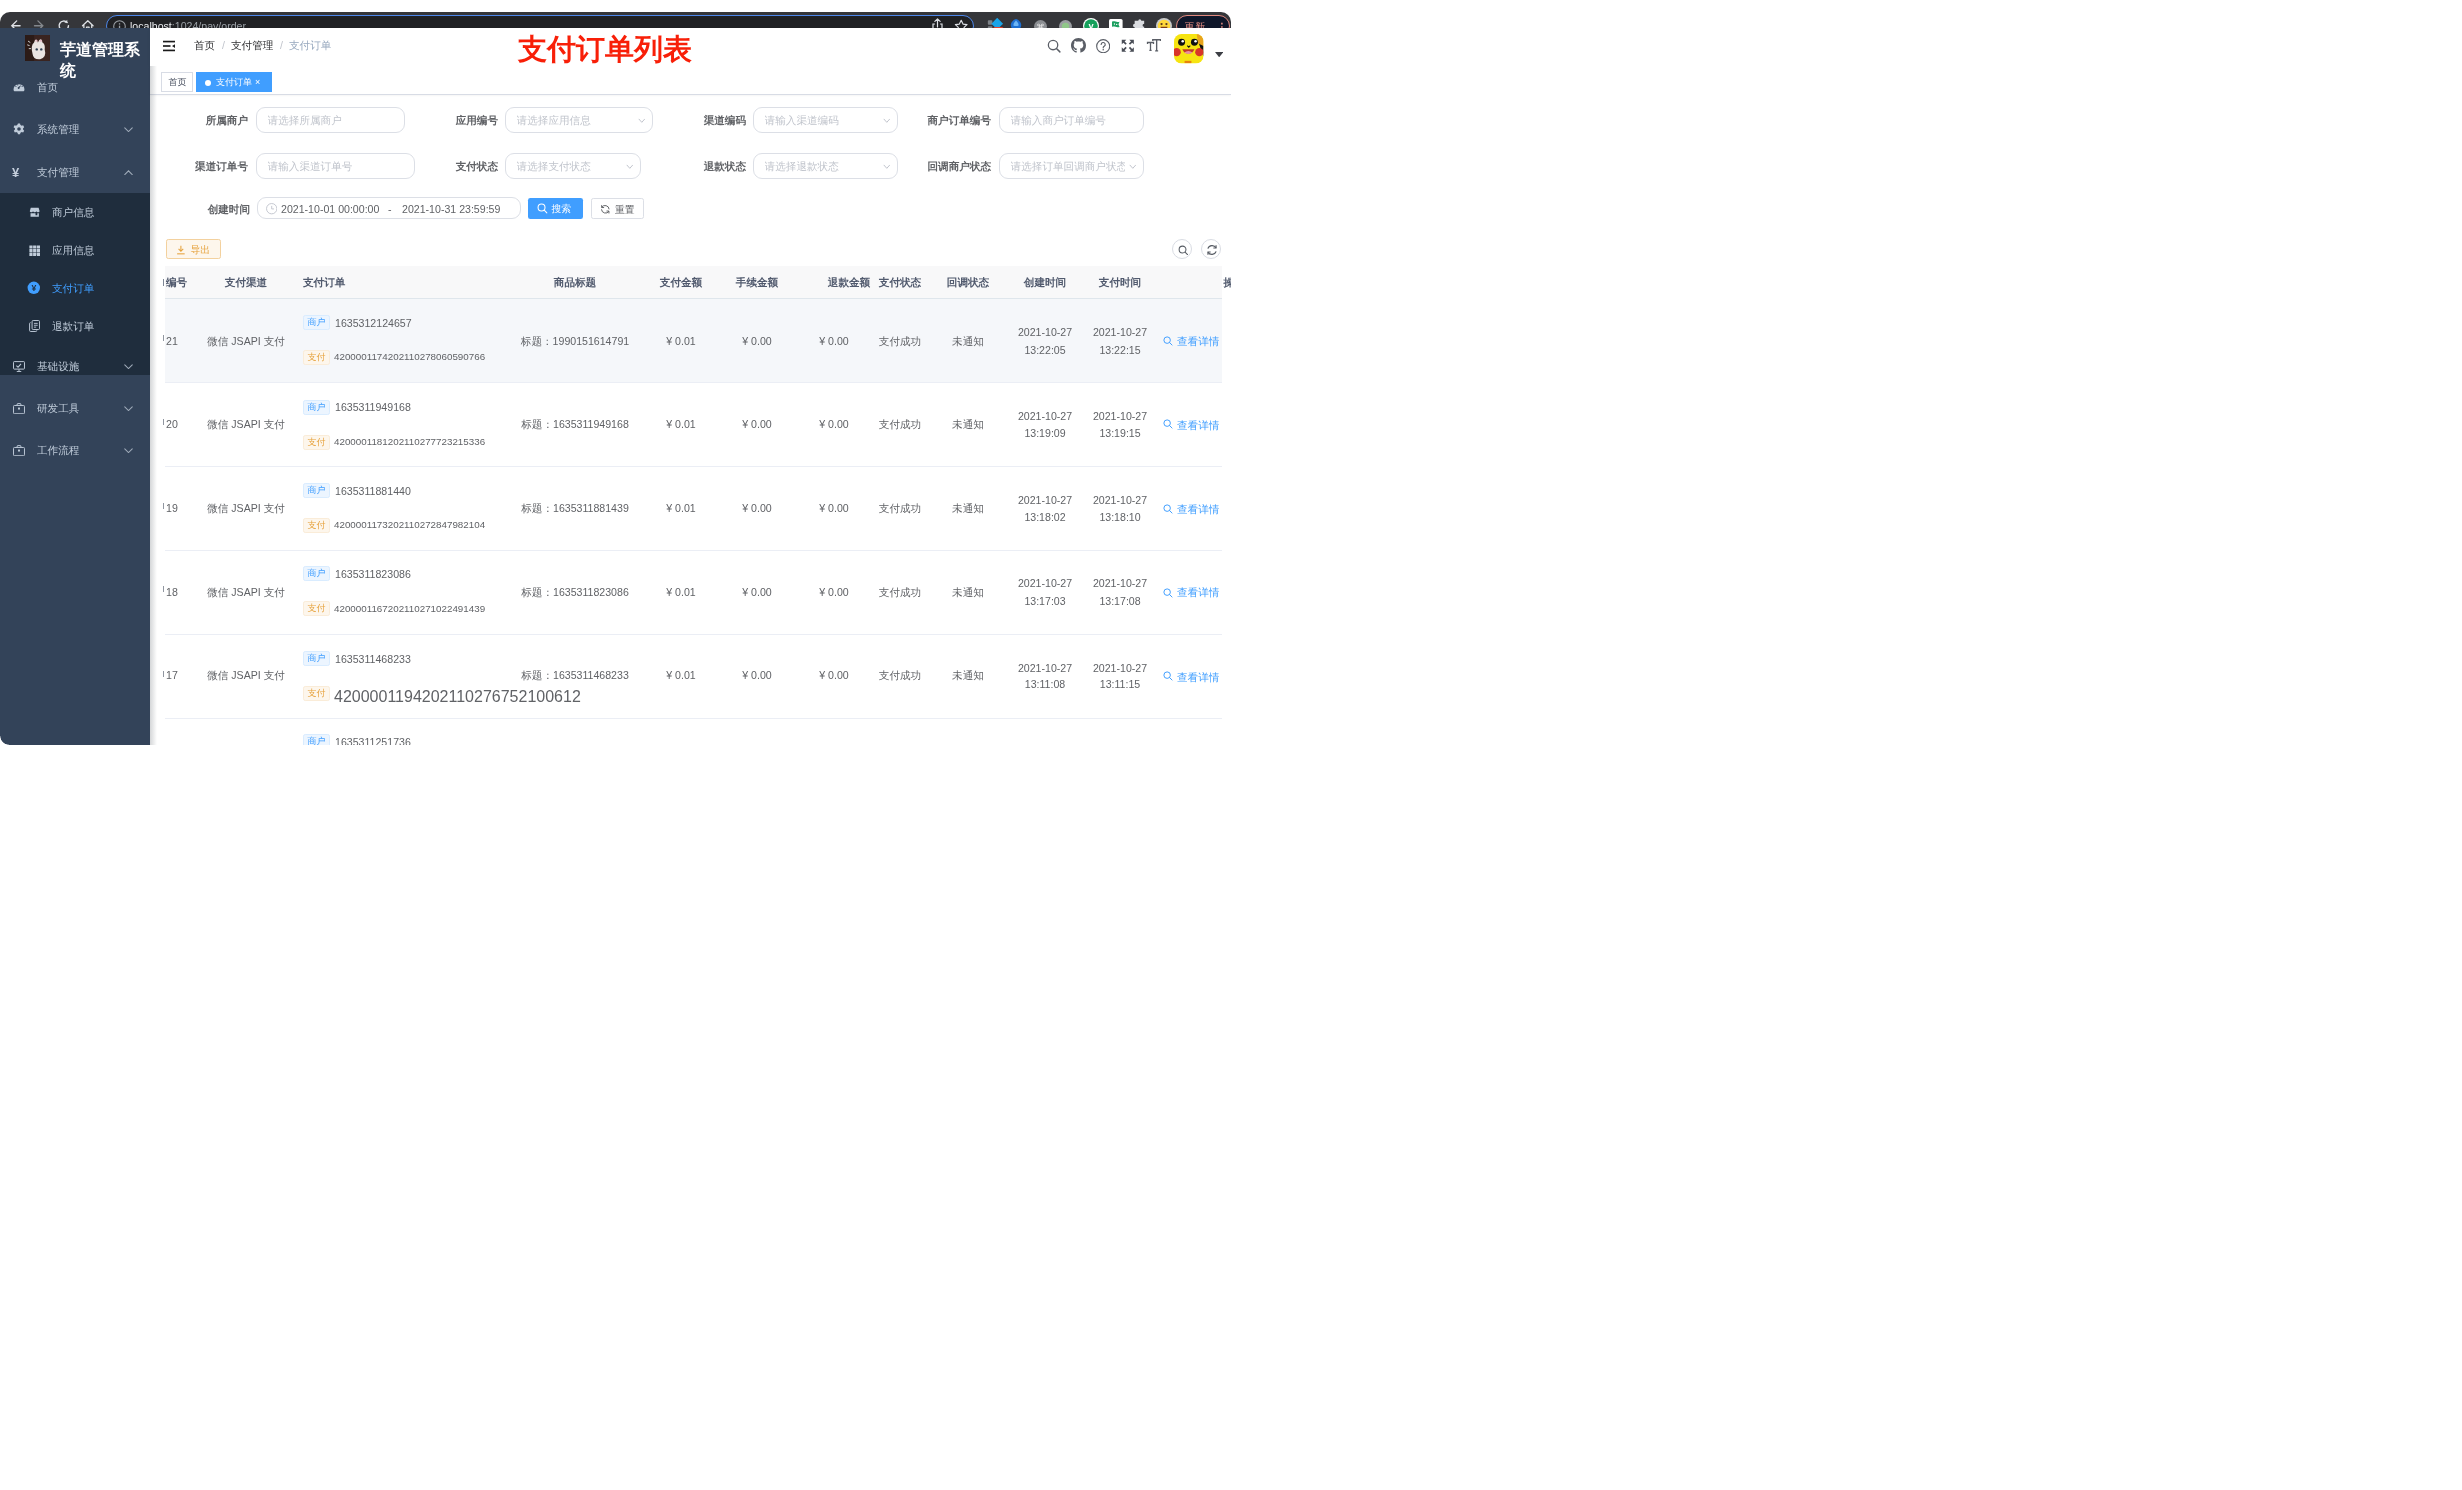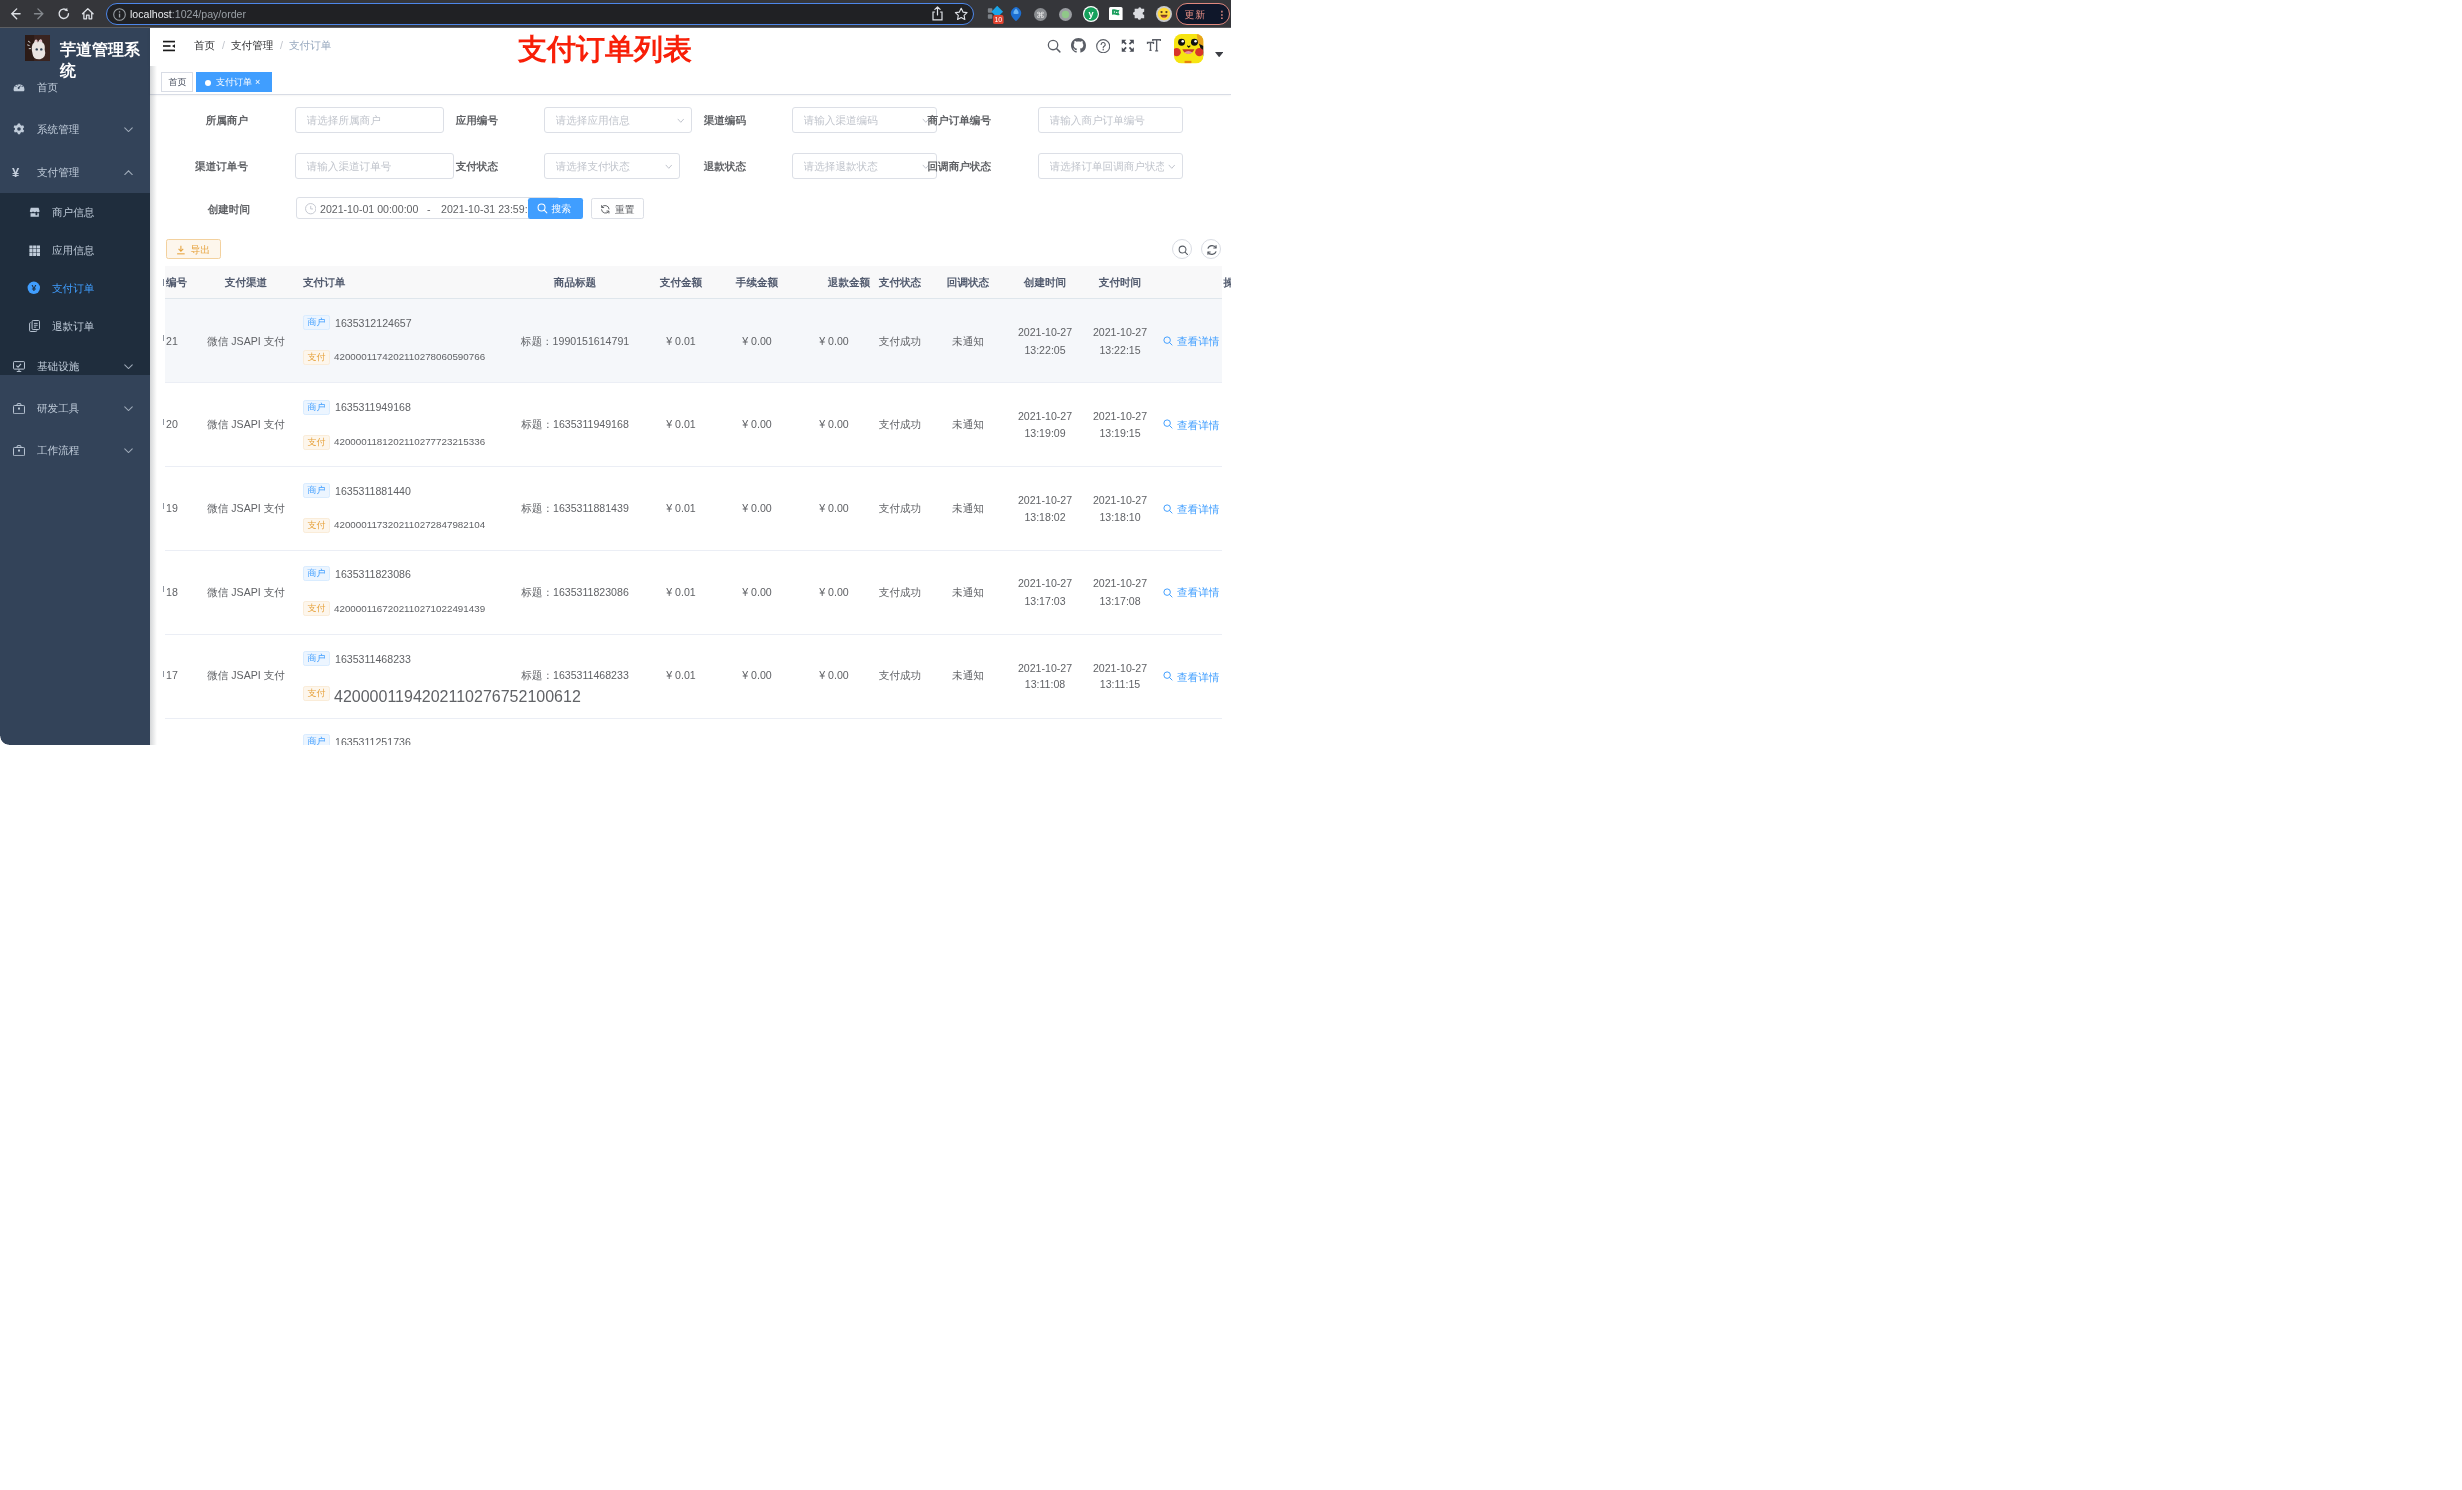--- a/index.html
+++ b/index.html
@@ -1,22 +1,22 @@
 <!DOCTYPE html>
 <html style="font-size:12px"><head>
 <meta charset="utf-8">
 <style>
 * { margin:0; padding:0; box-sizing:border-box; }
 html,body { width:1231px; height:745px; overflow:hidden; background:#fff;
   font-family:"Liberation Sans", sans-serif; }
 #page { position:relative; width:1231px; height:745px; overflow:hidden; }
 
 
-#chrome { position:absolute; left:0; top:0; width:1231px; height:28px;
-  background:#35363a; border-bottom:0.8px solid #5c5e62; }
+#chrome { position:absolute; left:0; top:12px; width:1231px; height:28px;
+  background:#35363a; border-bottom:0.8px solid #5c5e62;border-radius:10px; }
 #chrome svg { position:absolute; }
 
 #urlpill { position:absolute; left:106px; top:3px; width:868px; height:22px;
   background:#202124; border:1.5px solid #4d87ea; border-radius:11.4px; }
 #urltext { position:absolute; left:130px; top:7.6px; font-size:10.6px; color:#e8eaed; }
 #urltext .dim { color:#9aa0a6; }
 
 #updatepill { position:absolute; left:1176px; top:3px; width:54px; height:22px;
   border:1.1px solid #e0887e; border-radius:11.4px; background:#0f172a;
   color:#ec9287; font-size:9.8px; }
@@ -52,21 +52,21 @@
   border-bottom:0.8px solid #d8dce5; box-shadow:0 0.8px 2.3px rgba(0,21,41,.06); }
 .tag { position:absolute; top:6px; height:19.7px; font-size:9px; line-height:18px; }
 #tag1 { left:11.4px; width:32px; border:0.8px solid #d8dce5; background:#fff; color:#495060; text-align:center;}
 #tag2 { left:46px; width:76px; background:#409eff; color:#fff; border:0.8px solid #409eff; }
 #tag2 .dot { position:absolute; left:8.3px; top:6.8px; width:6px; height:6px; border-radius:50%; background:#fff; }
 #tag2 .t { position:absolute; left:19px; top:0px; }
 #tag2 .x { position:absolute; left:58px; top:0px; font-size:9px; }
 
 
 .flabel { position:absolute; font-size:10.6px; color:#606266; font-weight:600; text-align:right; }
-.fbox { position:absolute; height:26px; border:0.8px solid #dcdfe6; border-radius:3px; background:#fff;margin-left:39px; }
+.fbox { position:absolute; height:26px; border:0.8px solid #dcdfe6; border-radius:9px; background:#fff; }
 .fbox .ph { position:absolute; left:10.6px; top:6px; font-size:10.6px; color:#c0c4cc; white-space:nowrap; overflow:hidden; }
 .selarrow { position:absolute; right:6.8px; top:9px; width:7.6px; height:7.6px; }
 
 .btn { position:absolute; height:21px; border-radius:2.3px; font-size:9.8px; }
 
 
 .cell { position:absolute; font-size:10.6px; color:#606266; white-space:nowrap; }
 .ctr { transform:translateX(-50%); }
 .tagm { position:absolute; width:27px; height:15px; border-radius:2.3px; font-size:9px; line-height:13.6px; text-align:center; }
 .tagblue { background:#ecf5ff; border:0.8px solid #d9ecff; color:#409eff; }

